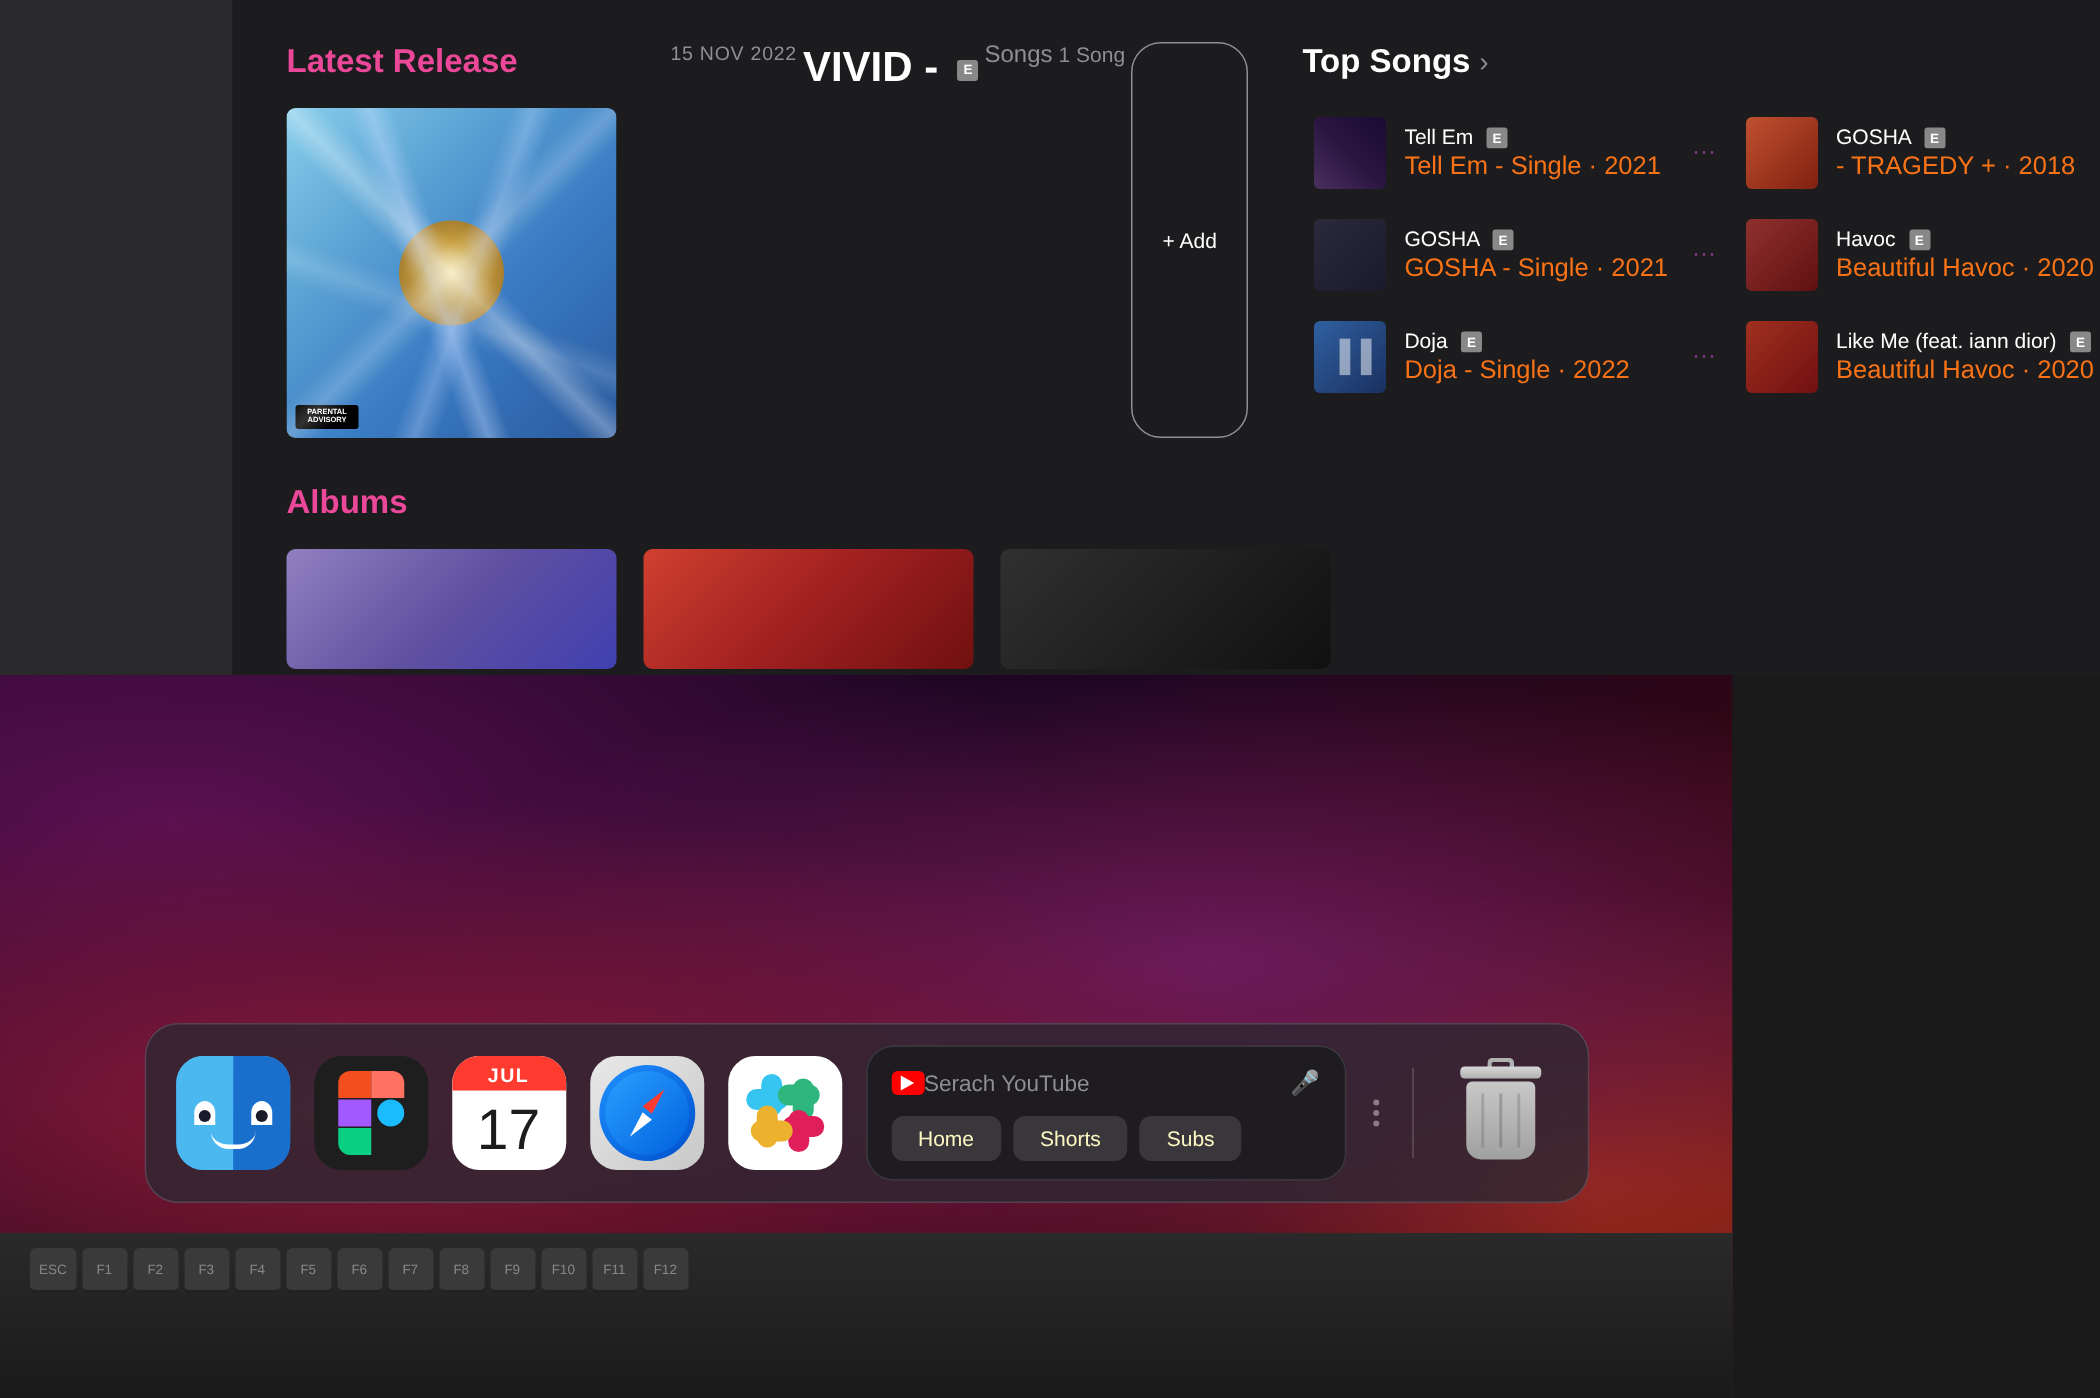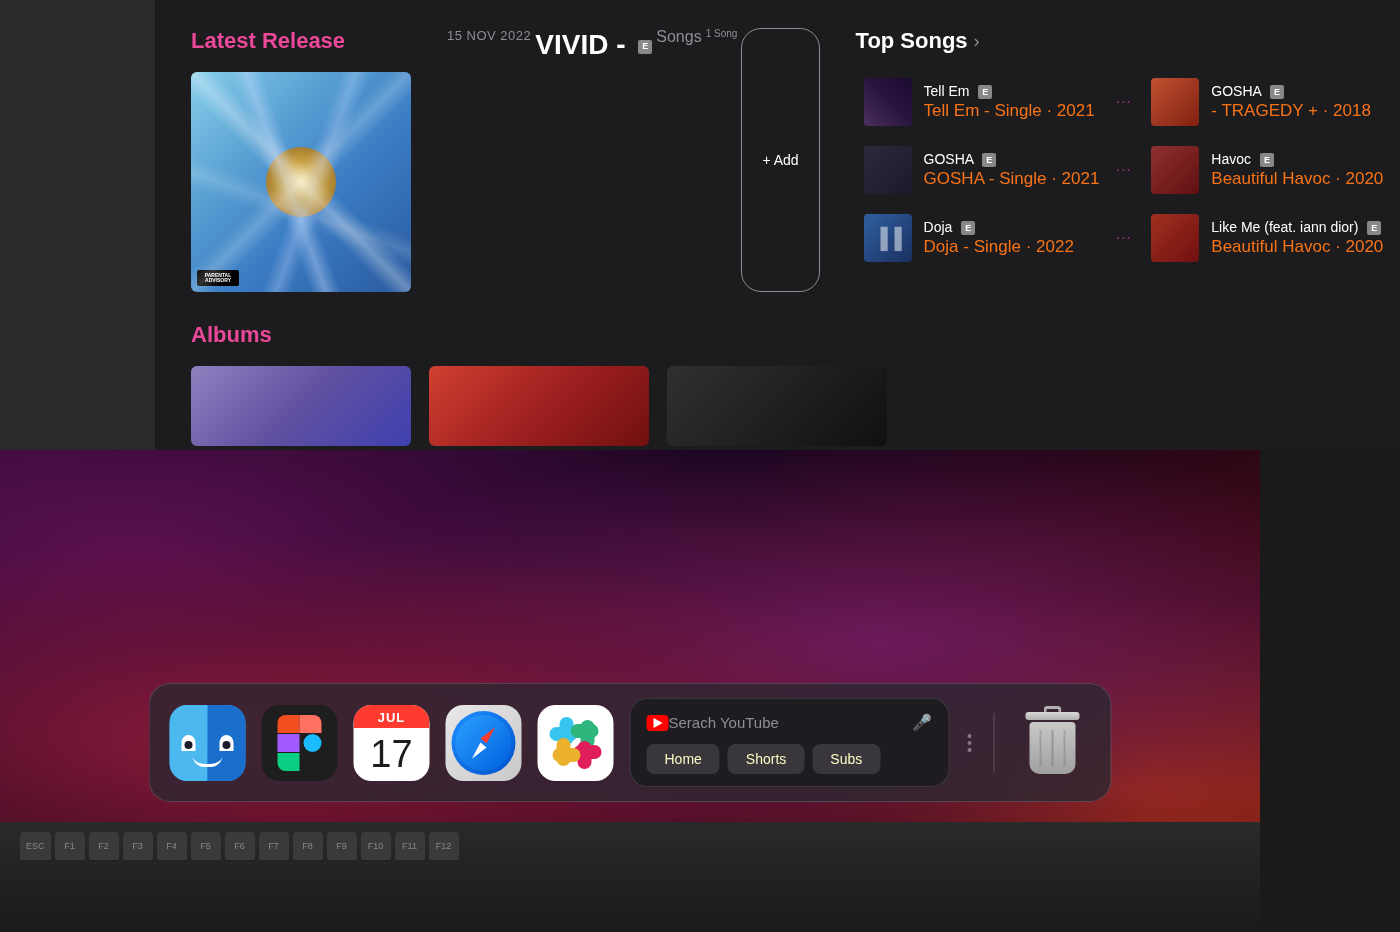--- a/index.html
+++ b/index.html
@@ -140,21 +140,21 @@
       color: #ffffff;
       line-height: 1.2;
       margin-bottom: 4px;
     }
     .release-type {
       font-size: 16px;
       color: #8e8e93;
       margin-bottom: 2px;
     }
     .song-count {
-      font-size: 10px;
+      font-size: 14px;
       color: #8e8e93;
       margin-bottom: 18px;
     }
     .add-button {
       display: inline-flex;
       align-items: center;
       padding: 7px 20px;
       border: 1.5px solid #8e8e93;
       border-radius: 20px;
       color: #ffffff;
@@ -294,21 +294,21 @@
     }
     .album-thumb-3 {
       background: linear-gradient(135deg, #303030 0%, #202020 50%, #101010 100%);
     }
 
     
     .desktop-section {
       position: absolute;
       top: 450px;
       left: 0;
-      width: 1260px;
+      width: 1155px;
       height: 482px;
       overflow: hidden;
     }
 
     .wallpaper {
       position: absolute;
       inset: 0;
       background:
         radial-gradient(ellipse at 20% 60%, #8B1A3A 0%, transparent 50%),
         radial-gradient(ellipse at 70% 40%, #6B1A5A 0%, transparent 50%),

